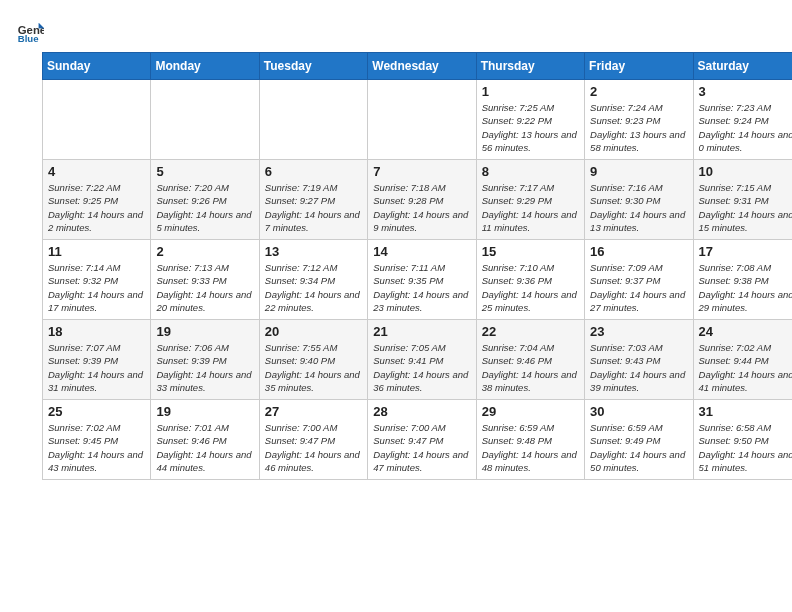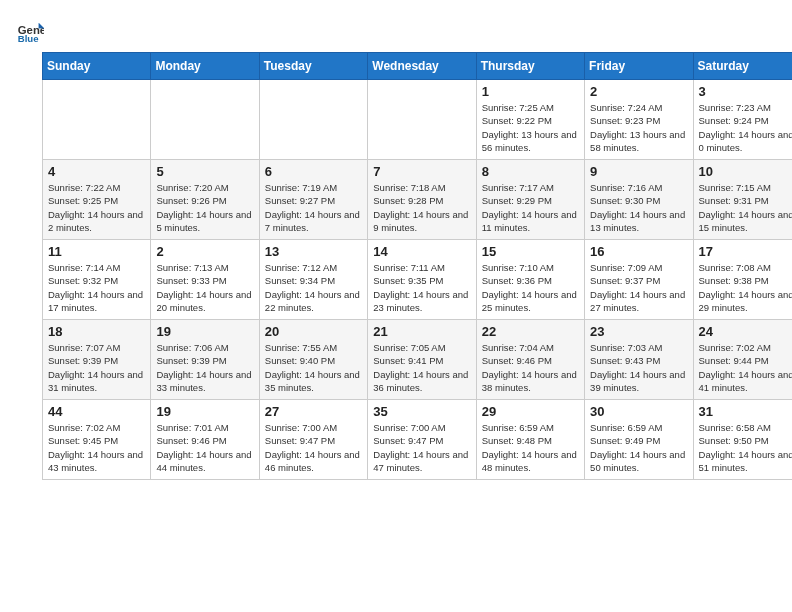--- a/index.html
+++ b/index.html
@@ -76,20 +76,21 @@
     .day-number {
       font-size: 13px;
       font-weight: bold;
       display: block;
       margin-bottom: 2px;
     }
     .day-info {
       font-size: 9.5px;
       line-height: 1.4;
       color: #333;
+      font-style: italic;
     }
     .empty-cell {
       background: #fff !important;
     }
   </style>
 </head>
 <body>
 
 <div class="header-area">
   <div class="logo">
@@ -298,42 +299,42 @@
         <td>
           <span class="day-number">24</span>
           <div class="day-info">Sunrise: 7:02 AM
 Sunset: 9:44 PM
 Daylight: 14 hours
 and 41 minutes.</div>
         </td>
       </tr>
       <tr>
         <td>
-          <span class="day-number">44</span>
+          <span class="day-number">25</span>
           <div class="day-info">Sunrise: 7:02 AM
 Sunset: 9:45 PM
 Daylight: 14 hours
 and 43 minutes.</div>
         </td>
         <td>
           <span class="day-number">19</span>
           <div class="day-info">Sunrise: 7:01 AM
 Sunset: 9:46 PM
 Daylight: 14 hours
 and 44 minutes.</div>
         </td>
         <td>
           <span class="day-number">27</span>
           <div class="day-info">Sunrise: 7:00 AM
 Sunset: 9:47 PM
 Daylight: 14 hours
 and 46 minutes.</div>
         </td>
         <td>
-          <span class="day-number">35</span>
+          <span class="day-number">28</span>
           <div class="day-info">Sunrise: 7:00 AM
 Sunset: 9:47 PM
 Daylight: 14 hours
 and 47 minutes.</div>
         </td>
         <td>
           <span class="day-number">29</span>
           <div class="day-info">Sunrise: 6:59 AM
 Sunset: 9:48 PM
 Daylight: 14 hours

